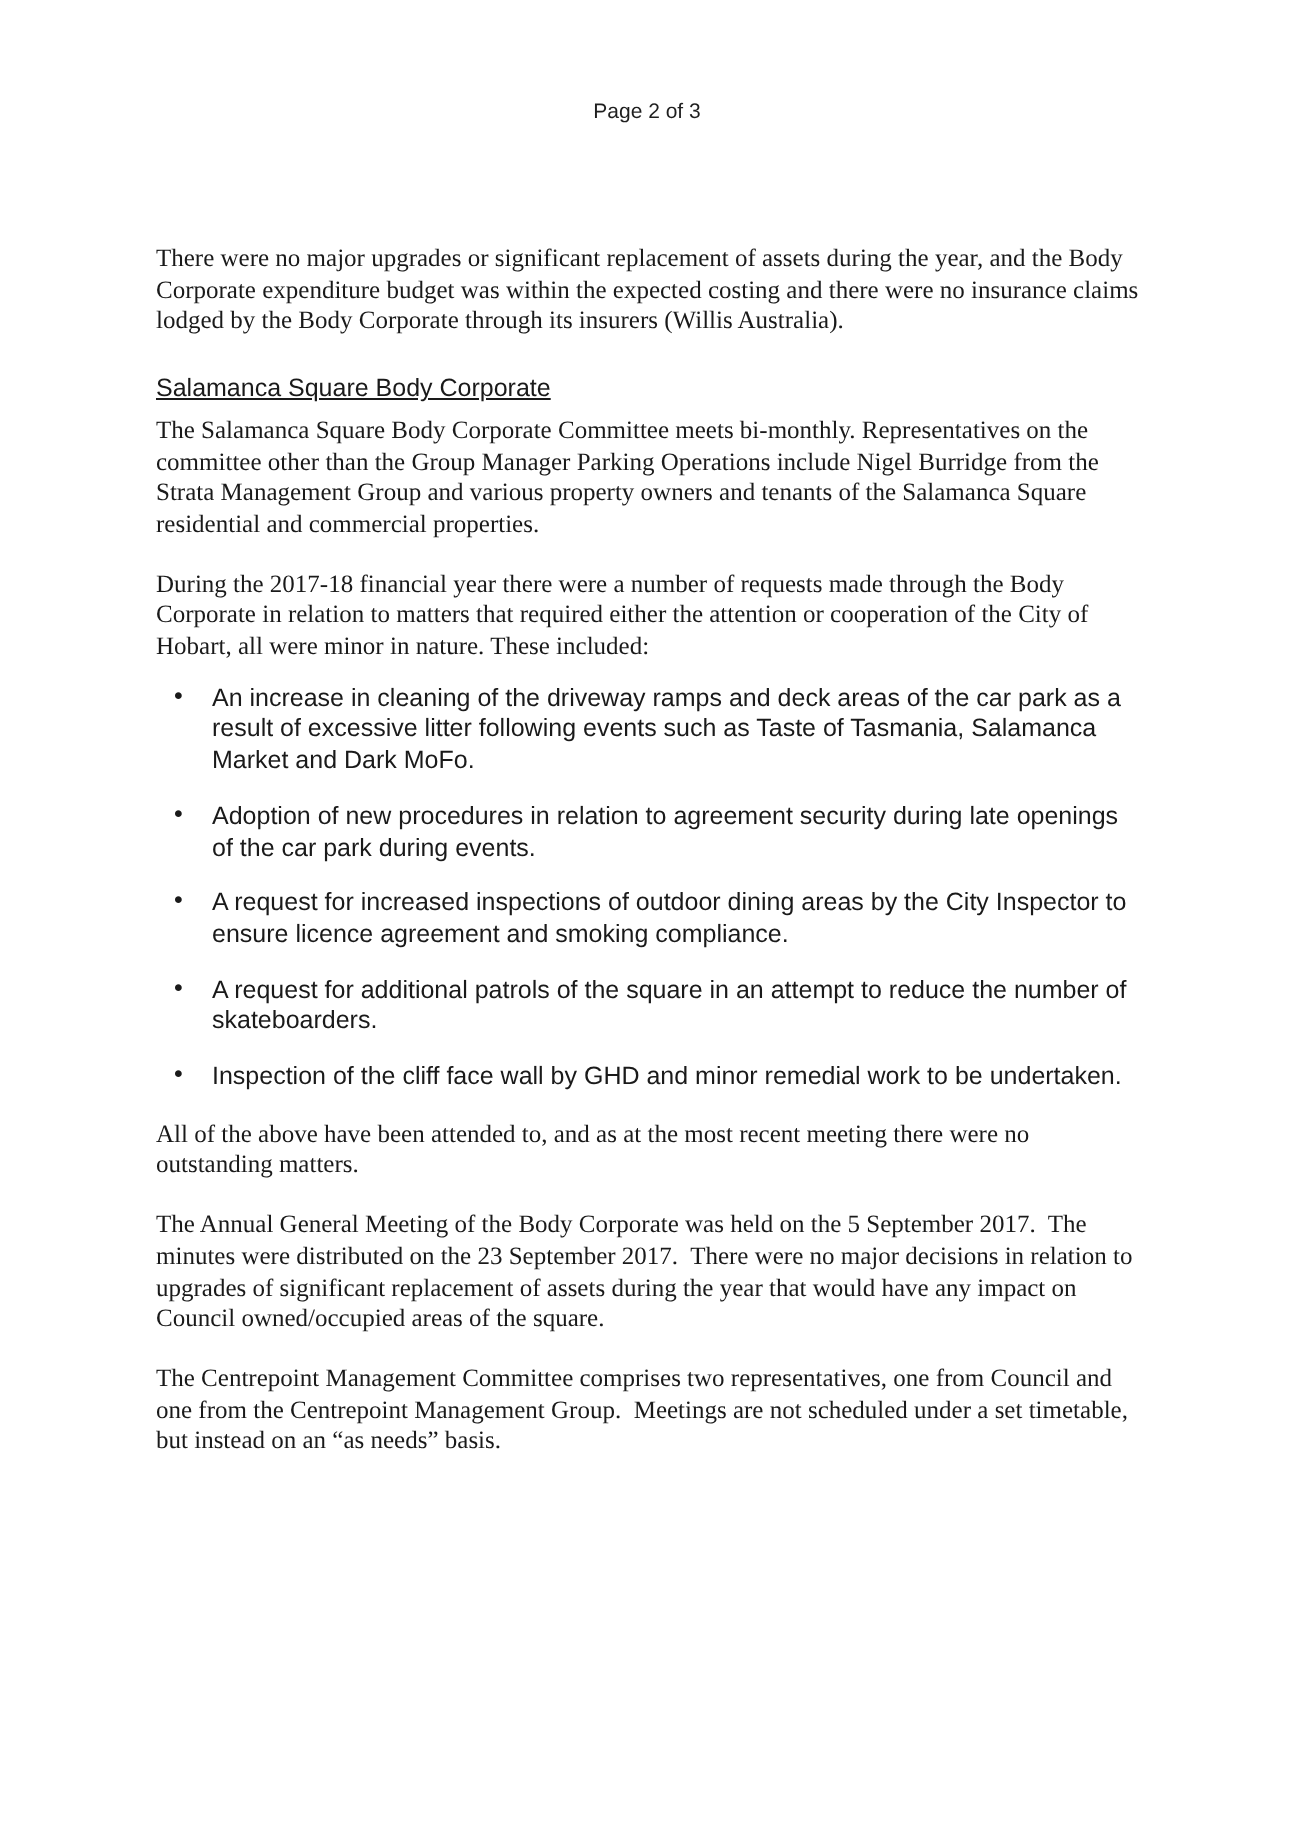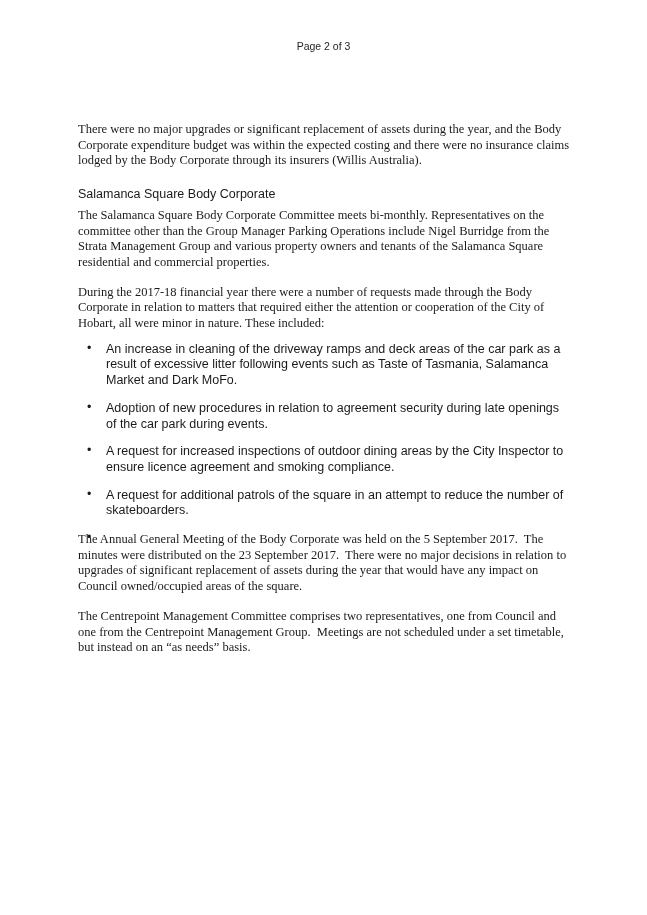--- a/index.html
+++ b/index.html
@@ -13,21 +13,21 @@
   }
   .page {
     position: relative;
     width: 647px;
     height: 915px;
     background: #ffffff;
     color: #1a1a1a;
   }
   .page-header {
     position: absolute;
-    top: 40px;
+    top: 50px;
     left: 0;
     right: 0;
     text-align: center;
     font-size: 10.5px;
     line-height: 13px;
     color: #1f1f1f;
   }
   .content {
     position: absolute;
     top: 122px;
@@ -39,20 +39,21 @@
   .para {
     margin: 0 0 14px 0;
     white-space: pre-wrap;
     font-family: Liberation Serif, serif;
   }
   .heading {
     margin: 18px 0 5px 0;
     font-size: 12.5px;
     font-weight: normal;
     line-height: 15.7px;
+    text-decoration: underline;
   }
   .bullet-list {
     list-style: none;
     margin: -4px 0 13px 0;
     padding: 0;
   }
   .bullet-item {
     position: relative;
     padding-left: 28px;
     margin: 0 0 12px 0;
@@ -96,23 +97,25 @@
       <li class="bullet-item">
         <span class="bullet-marker">•</span>
         <span class="bullet-text">A request for increased inspections of outdoor dining areas by the City Inspector to ensure licence agreement and smoking compliance.</span>
       </li>
       <li class="bullet-item">
         <span class="bullet-marker">•</span>
         <span class="bullet-text">A request for additional patrols of the square in an attempt to reduce the number of skateboarders.</span>
       </li>
       <li class="bullet-item">
         <span class="bullet-marker">•</span>
+        <span class="bullet-text">Inspection of the cliff face wall by GHD and minor remedial work to be undertaken.</span>
       </li>
     </ul>
 
+    <p class="para">All of the above have been attended to, and as at the most recent meeting there were no outstanding matters.</p>
 
     <p class="para">The Annual General Meeting of the Body Corporate was held on the 5 September 2017.  The minutes were distributed on the 23 September 2017.  There were no major decisions in relation to upgrades of significant replacement of assets during the year that would have any impact on Council owned/occupied areas of the square.</p>
 
 
     <p class="para">The Centrepoint Management Committee comprises two representatives, one from Council and one from the Centrepoint Management Group.  Meetings are not scheduled under a set timetable, but instead on an “as needs” basis.</p>
 
 
   </div>
 </div>
 

